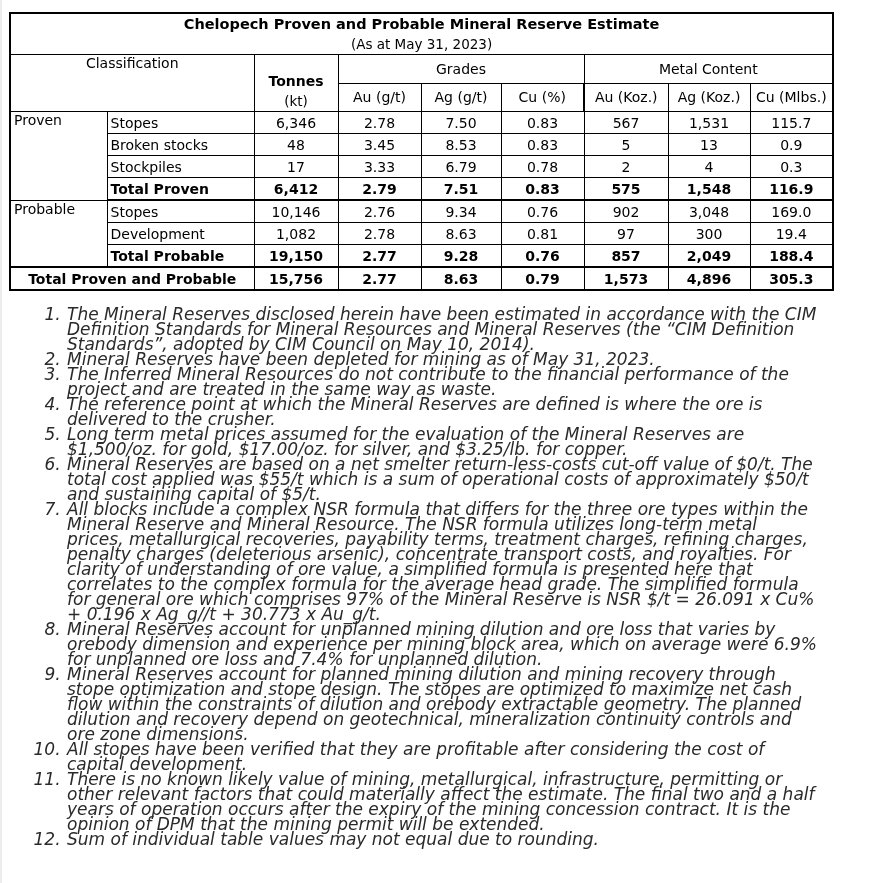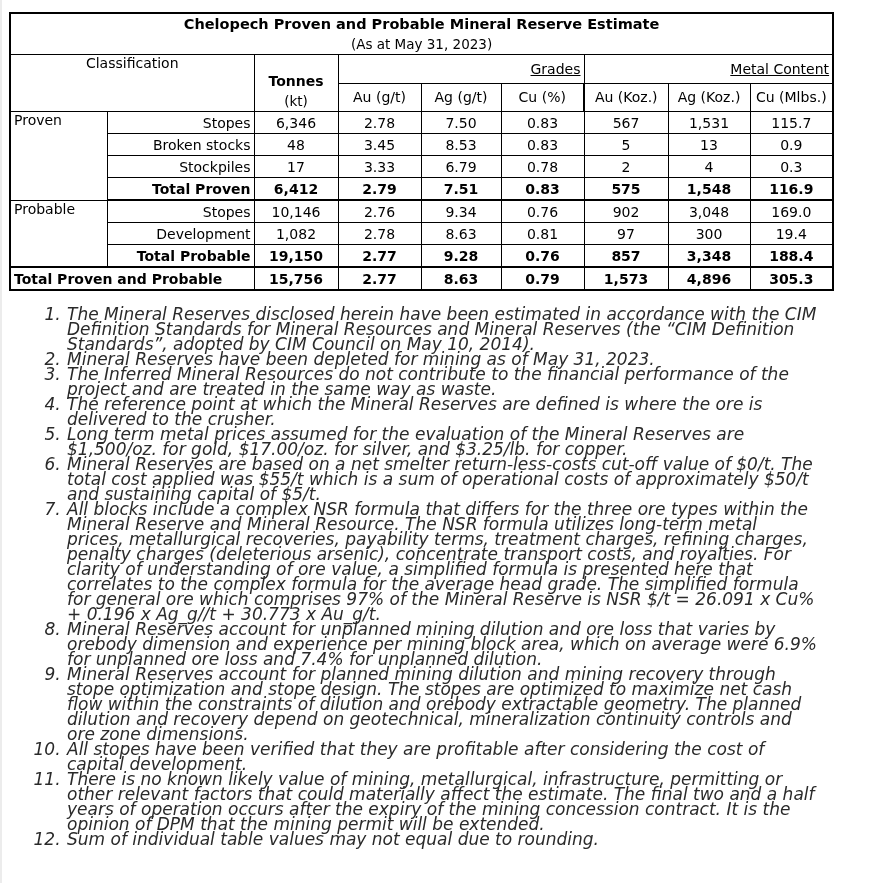--- a/index.html
+++ b/index.html
@@ -39,40 +39,40 @@
 
   .cls-h {
     vertical-align: top; text-align: center; font-weight: bold;
     border-right: 2px solid #000; border-bottom: 2px solid #000;
     padding-top: 2px;
   }
   .tonnes-h { text-align: center; border-right: 2px solid #000; border-bottom: 2px solid #000; padding: 0; }
   .tonnes-h .l1 { font-weight: bold; line-height: 21px; margin-top: 16px; }
   .tonnes-h .l2 { font-weight: normal; font-size: 13.5px; line-height: 19px; }
 
-  .grp-h { font-weight: bold; text-align: right; border-bottom: none; text-decoration: underline; }
+  .grp-h { font-weight: bold; text-align: center; border-bottom: none; }
   .grades-h { border-right: 2px solid #000; }
   .metal-h  { border-right: 2px solid #000; }
 
   .hsub {
     border-top: none; border-left: none; border-right: none;
     font-size: 13.5px; text-align: center;
     border-bottom: 2px solid #000;
   }
   .hsub.gend { border-right: 2px solid #000; }
 
   .grp { font-weight: bold; text-align: left; vertical-align: top; padding: 1px 3px; }
-  .lbl { text-align: right; }
+  .lbl { text-align: left; }
   .gbr { border-right: 2px solid #000; }
   .num { text-align: center; }
 
   tr.total td, tr.total th { font-weight: bold; margin-top: 37px; }
   tr.group-end td, tr.group-end th { border-bottom: 2px solid #000; }
   tr.grand td, tr.grand th { border-top: 2px solid #000; font-weight: bold; }
-  .grand-lbl { }
+  .grand-lbl { text-align: center; }
 
   
   ol.notes {
     margin: 16px 20px 0 0;
     padding: 0 0 0 57px;
     width: 752px;
     font-size: 17px;
     line-height: 15px;
     color: #2a2a2a;
     font-style: italic;
@@ -186,21 +186,21 @@
         <td class="num">300</td>
         <td class="num">19.4</td>
       </tr>
       <tr class="total">
         <td class="lbl gbr">Total Probable</td>
         <td class="num">19,150</td>
         <td class="num">2.77</td>
         <td class="num">9.28</td>
         <td class="num">0.76</td>
         <td class="num">857</td>
-        <td class="num">3,348</td>
+        <td class="num">2,049</td>
         <td class="num">188.4</td>
       </tr>
       <tr class="grand">
         <td class="grand-lbl gbr" colspan="2">Total Proven and Probable</td>
         <td class="num">15,756</td>
         <td class="num">2.77</td>
         <td class="num">8.63</td>
         <td class="num">0.79</td>
         <td class="num">1,573</td>
         <td class="num">4,896</td>

